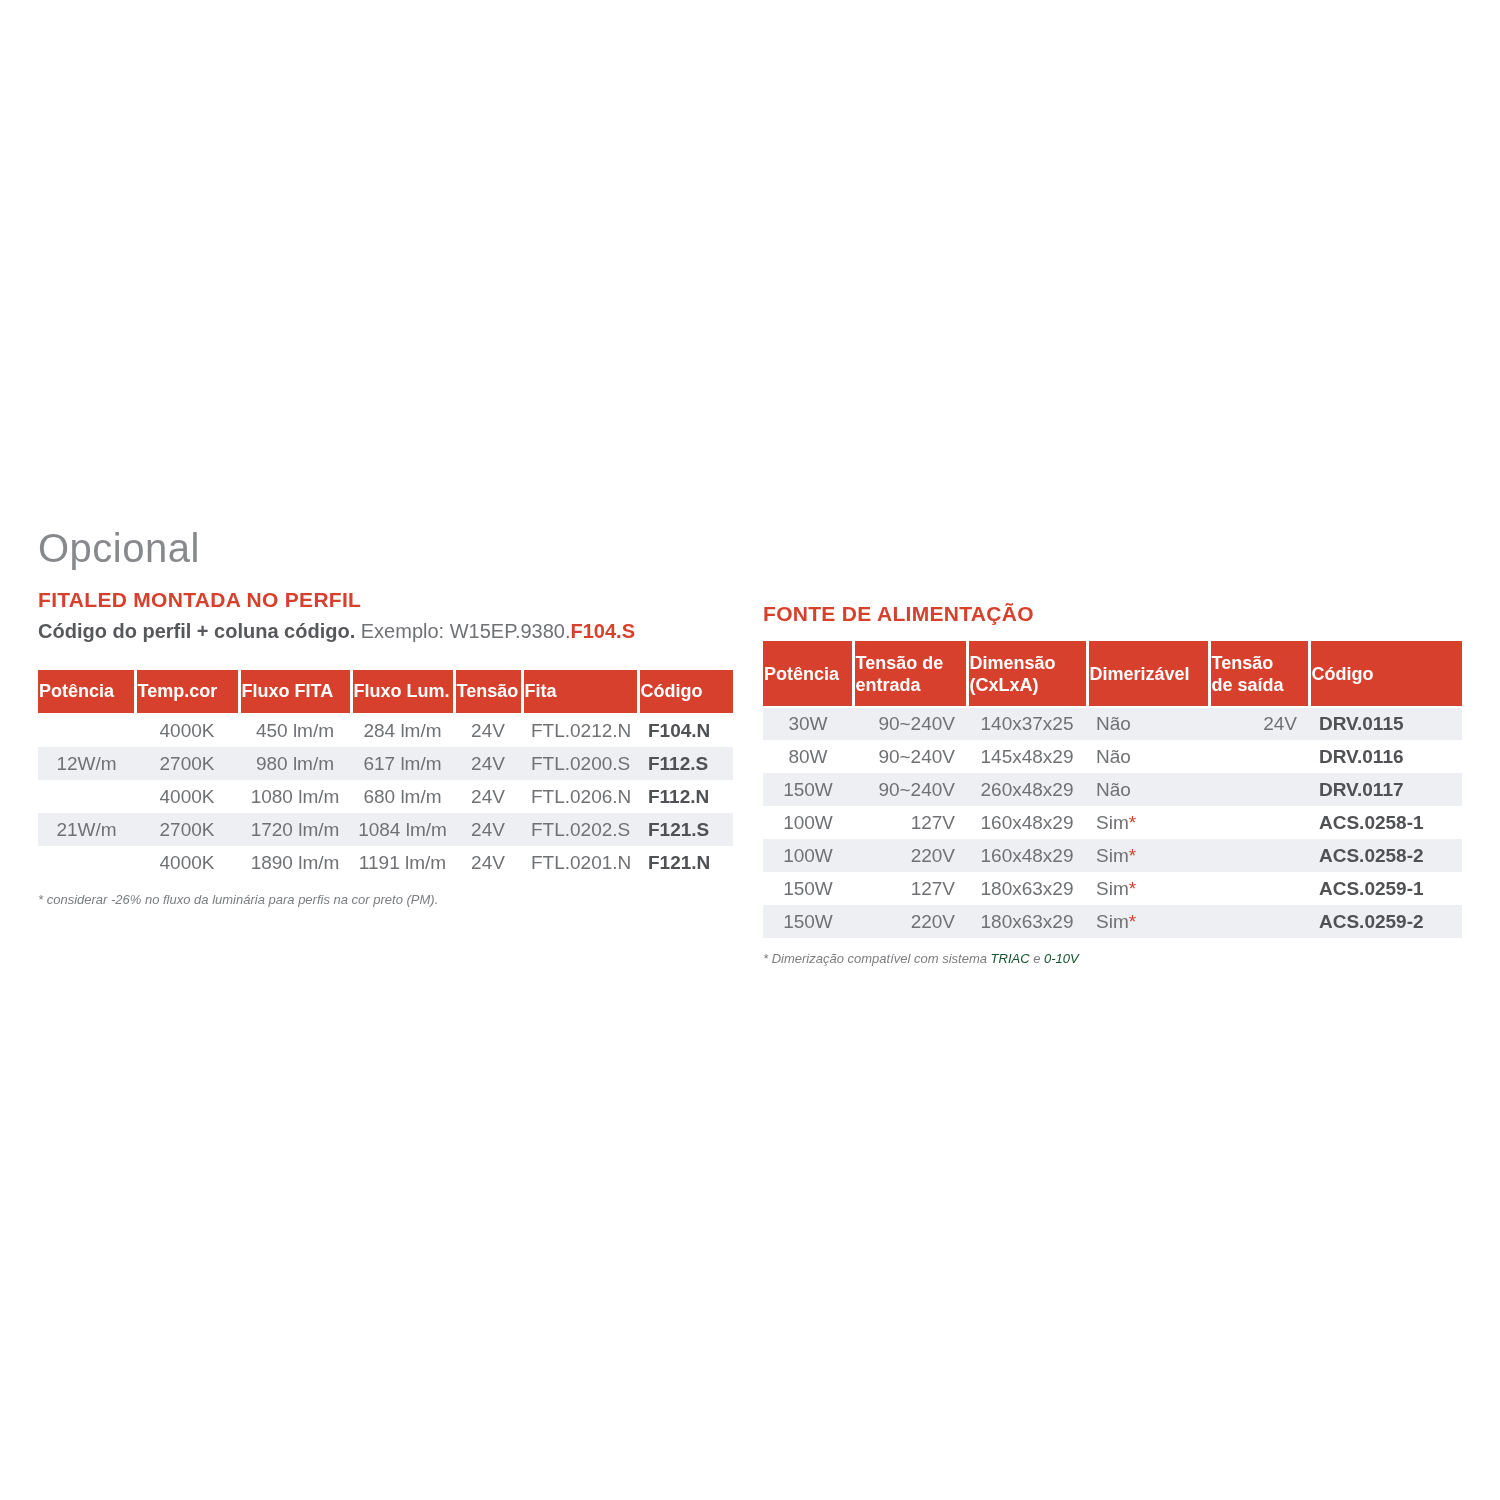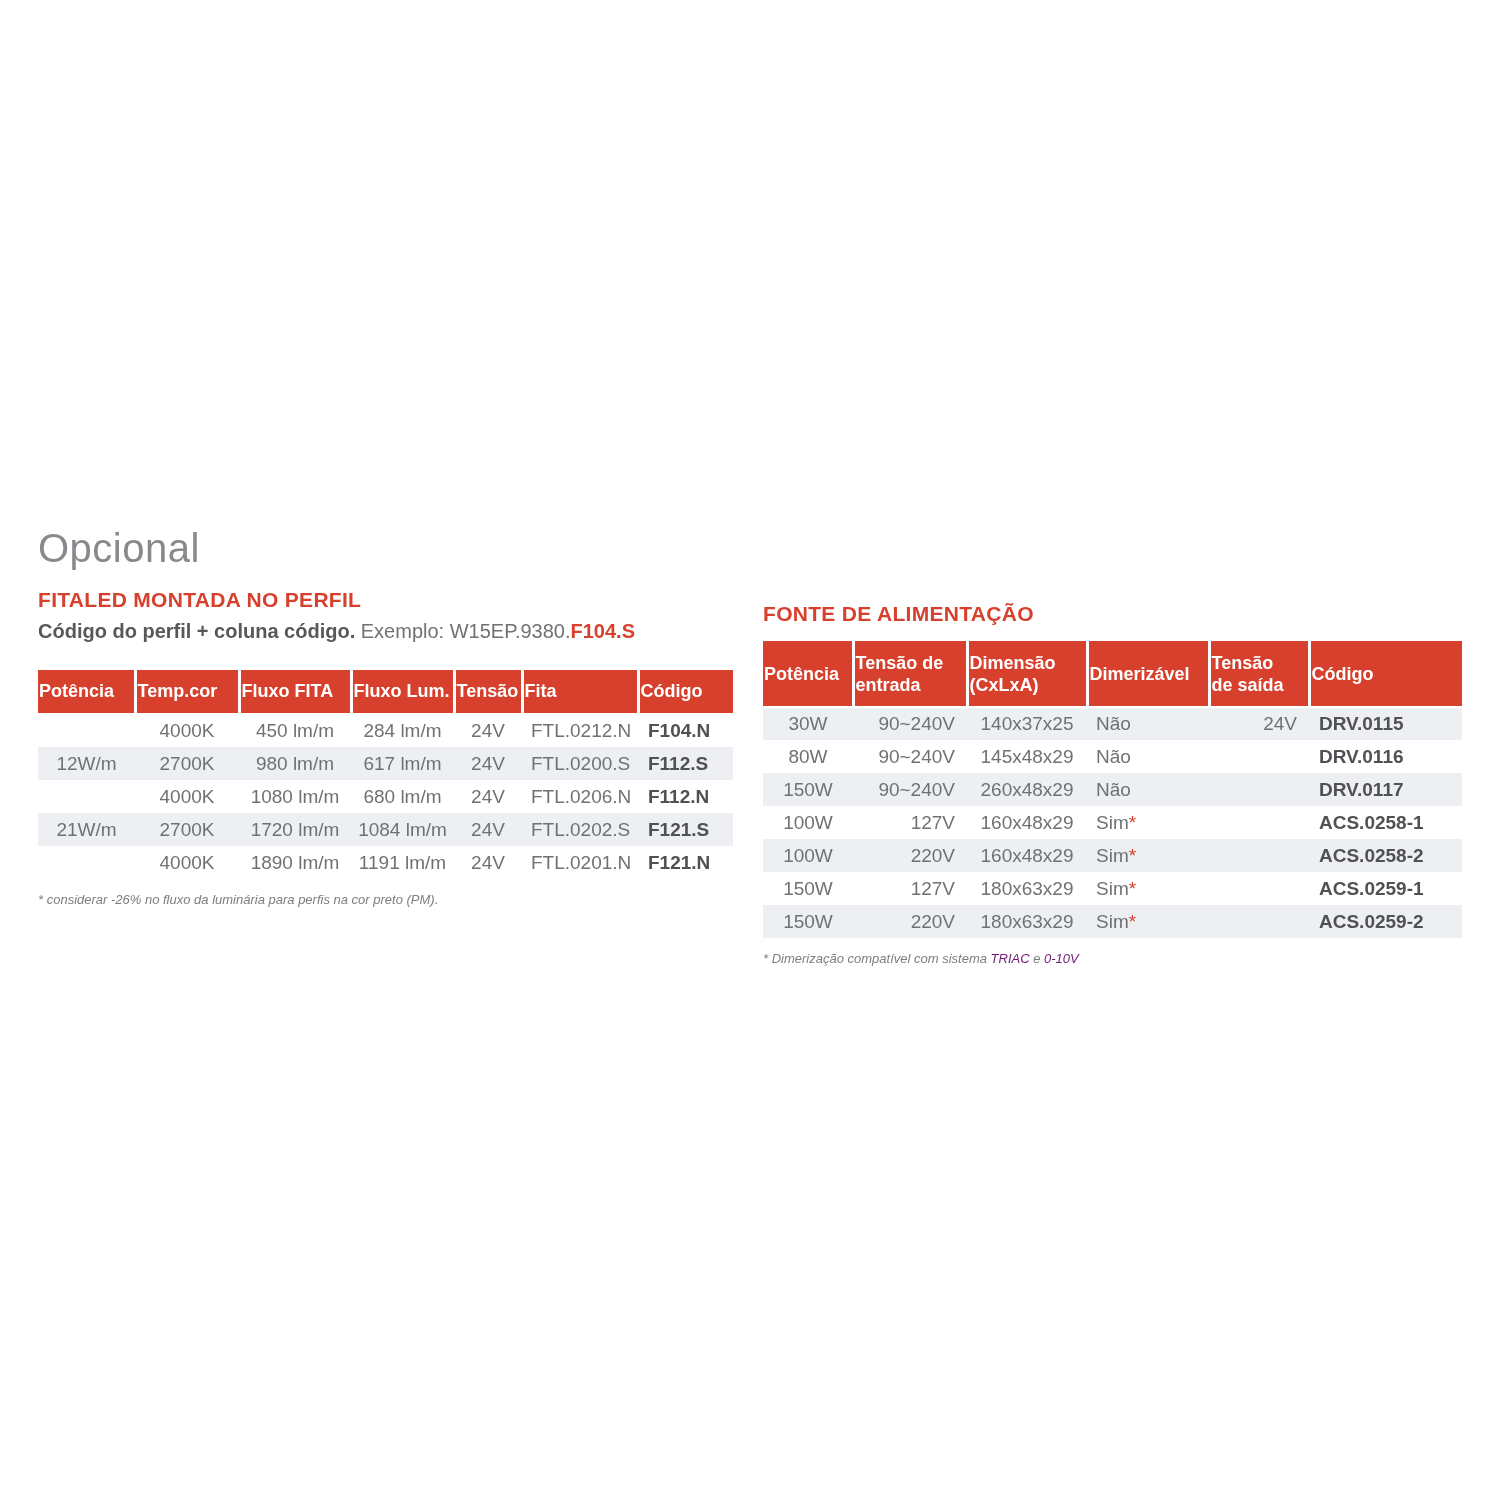--- a/index.html
+++ b/index.html
@@ -90,21 +90,21 @@
   td.cell-code { font-weight: 700; color: #505154; text-align: left; padding-left: 10px; }
   .red-star { color: #d7402c; }
 
   .footnote {
     font-size: 13px;
     font-style: italic;
     color: #7b7d80;
     line-height: 23px;
     margin-top: 9px;
   }
-  .footnote .fn-red { color: #701a75; }
+  .footnote .fn-red { color: #14532d; }
 </style>
 </head>
 <body>
 
 <div class="page">
 
   <div class="col-left">
     <div class="page-title">Opcional</div>
     <div class="section-heading">FITALED MONTADA NO PERFIL</div>
     <div class="code-line">

